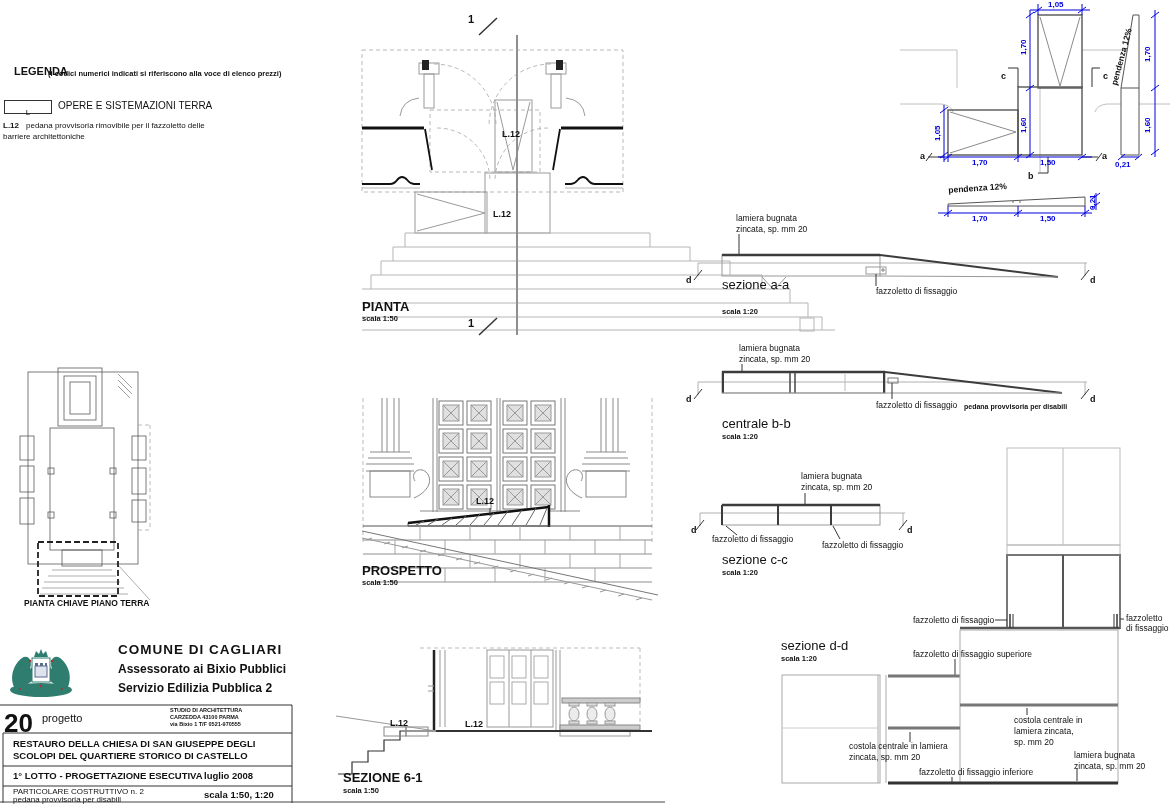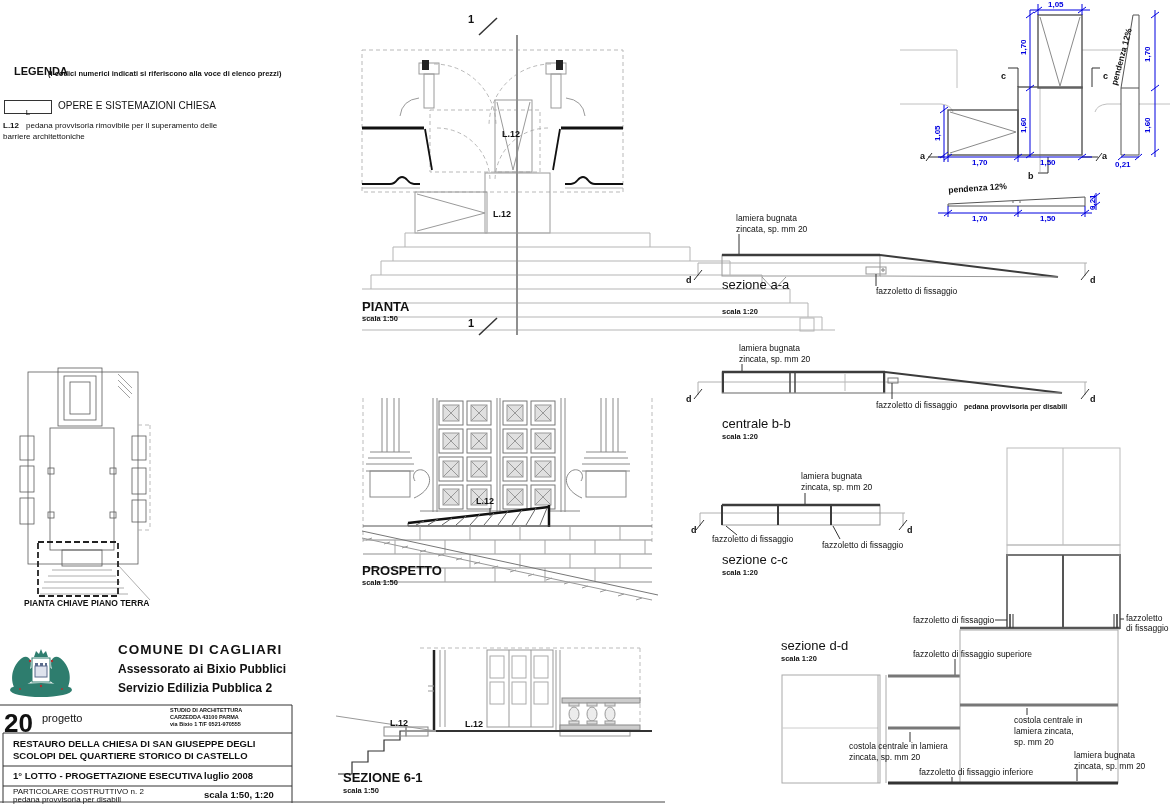--- a/index.html
+++ b/index.html
@@ -502,23 +502,23 @@
     <circle cx="12" cy="44" r="1" fill="#b03030"></circle>
     <circle cx="54" cy="44" r="1" fill="#b03030"></circle>
   </g>
 </svg>
 
   <span class="lbl s11 b" style="left:14px;top:66px">LEGENDA</span>
   <span class="lbl s75 b" style="left:48px;top:70px">(i codici numerici indicati si riferiscono alla voce di elenco prezzi)</span>
   <div class="codebox">
     <span class="lbl s8" style="position:static">L</span>
   </div>
-  <span class="lbl s10" style="left:58px;top:101px">OPERE E SISTEMAZIONI CHIESA</span>
+  <span class="lbl s10" style="left:58px;top:101px">OPERE E SISTEMAZIONI TERRA</span>
   <span class="lbl s8 b" style="left:3px;top:122px">L.12</span>
-  <span class="lbl s8" style="left:26px;top:122px">pedana provvisoria rimovibile per il superamento delle</span>
+  <span class="lbl s8" style="left:26px;top:122px">pedana provvisoria rimovibile per il fazzoletto delle</span>
   <span class="lbl s8" style="left:3px;top:133px">barriere architettoniche</span>
 
   <span class="lbl s11 b" style="left:468px;top:14px">1</span>
   <span class="lbl s11 b" style="left:468px;top:318px">1</span>
   <span class="lbl s9 b" style="left:502px;top:130px">L.12</span>
   <span class="lbl s9 b" style="left:493px;top:210px">L.12</span>
   <span class="lbl s13 b" style="left:362px;top:300px">PIANTA</span>
   <span class="lbl s75 b" style="left:362px;top:315px">scala 1:50</span>
 
   <span class="lbl s85 b" style="left:24px;top:599px">PIANTA CHIAVE PIANO TERRA</span>

